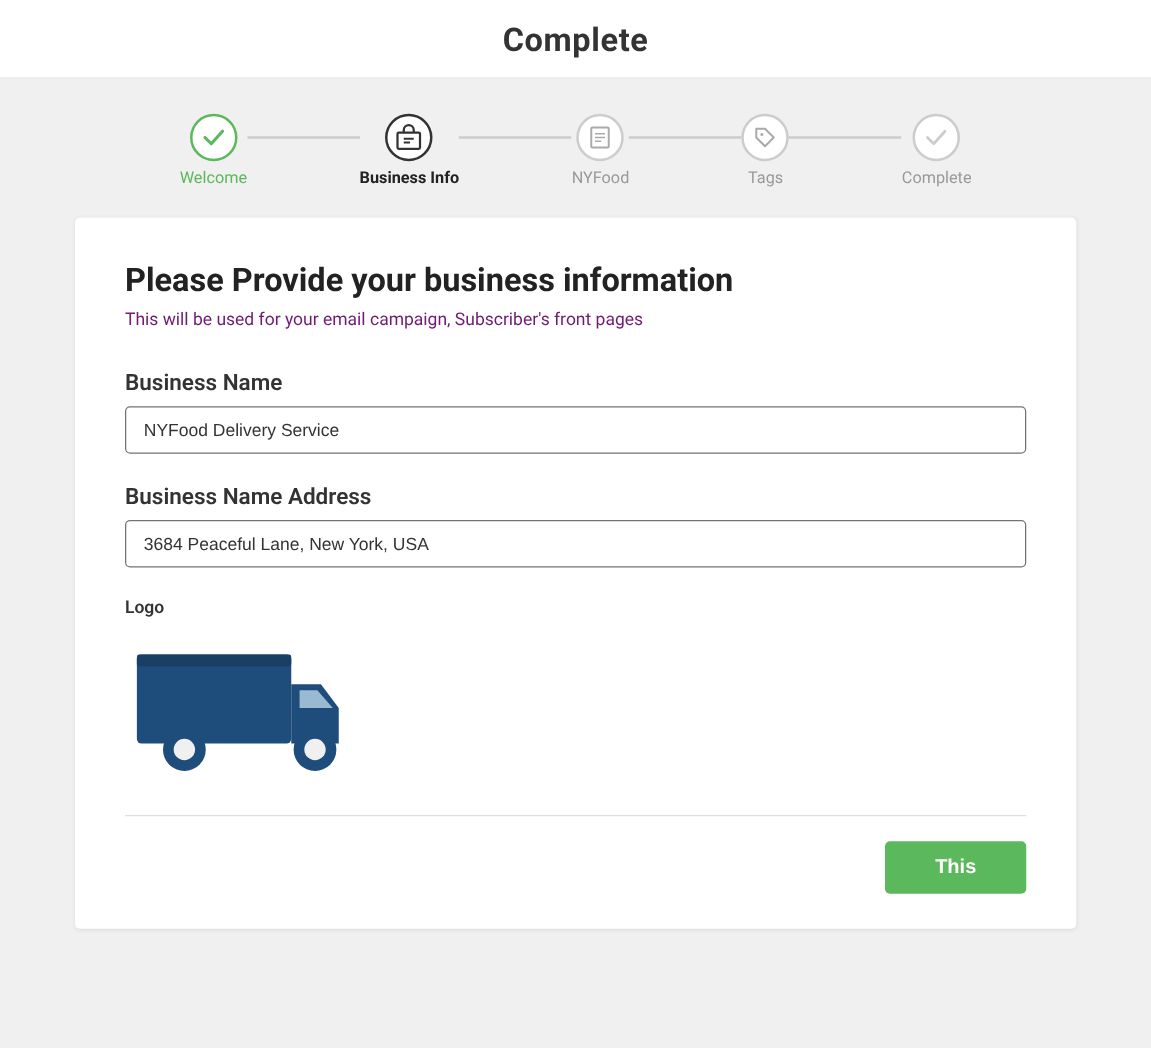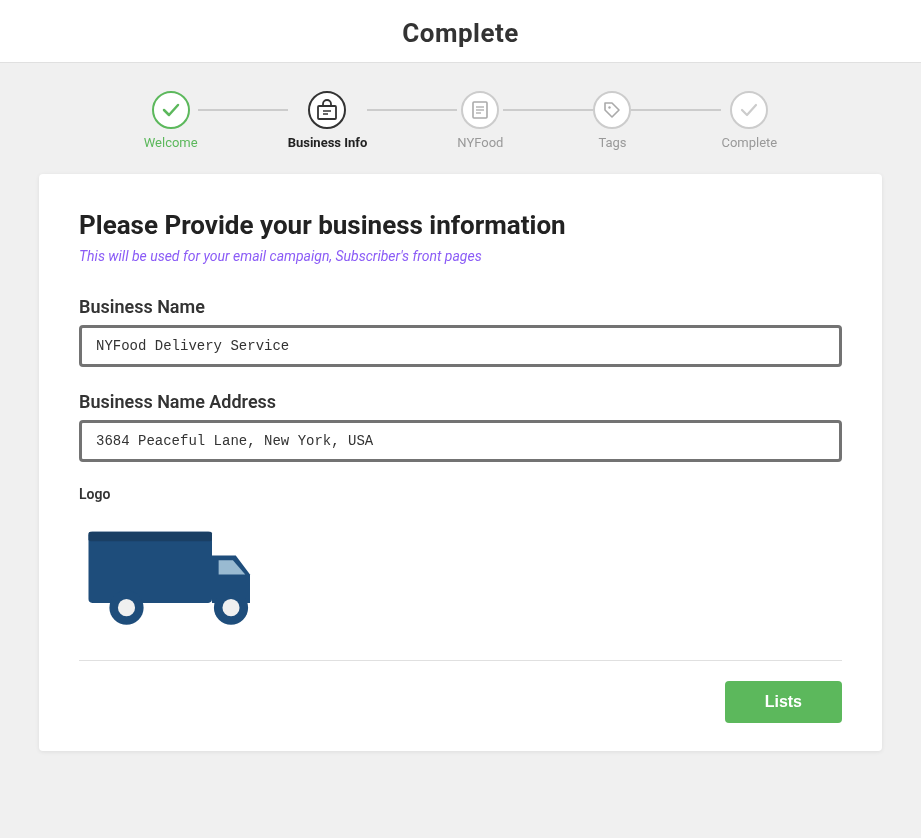--- a/index.html
+++ b/index.html
@@ -83,58 +83,56 @@
 
     .step-connector {
       width: 90px;
       height: 2px;
       background: #ccc;
       margin-bottom: 22px;
     }
 
     .main-card {
       background: #fff;
-      margin: 0 39px;
+      margin: 0 60px;
       border-radius: 4px;
       padding: 36px 40px 28px;
       box-shadow: 0 1px 4px rgba(0,0,0,0.08);
     }
 
     .card-title {
       font-size: 26px;
       font-weight: 700;
       color: #222;
       margin-bottom: 8px;
     }
     .card-subtitle {
       font-size: 14px;
-      color: #8b5cf6;
+      color: #701a75;
       margin-bottom: 32px;
-      font-style: italic;
     }
 
     .form-group {
       margin-bottom: 24px;
     }
     .form-label {
       font-size: 18px;
       font-weight: 600;
       color: #333;
       margin-bottom: 8px;
       display: block;
     }
     .form-input {
       width: 100%;
-      border: 3px solid #737373;
+      border: 1px solid #737373;
       border-radius: 4px;
       padding: 10px 14px;
       font-size: 14px;
       color: #333;
       outline: none;
-      font-family: Liberation Mono, monospace;
     }
 
     .logo-section {
       margin-bottom: 28px;
     }
     .logo-label {
       font-size: 14px;
       font-weight: 600;
       color: #333;
       margin-bottom: 10px;
@@ -291,15 +289,15 @@
 
           <rect x="10" y="15" width="130" height="10" rx="2" fill="#1a3f64"></rect>
         </svg>
       </div>
     </div>
   </div>
 
   <hr class="card-divider">
 
   <div class="card-footer">
-    <button class="next-btn">Lists</button>
+    <button class="next-btn">This</button>
   </div>
 </div>
 
 </body></html>

